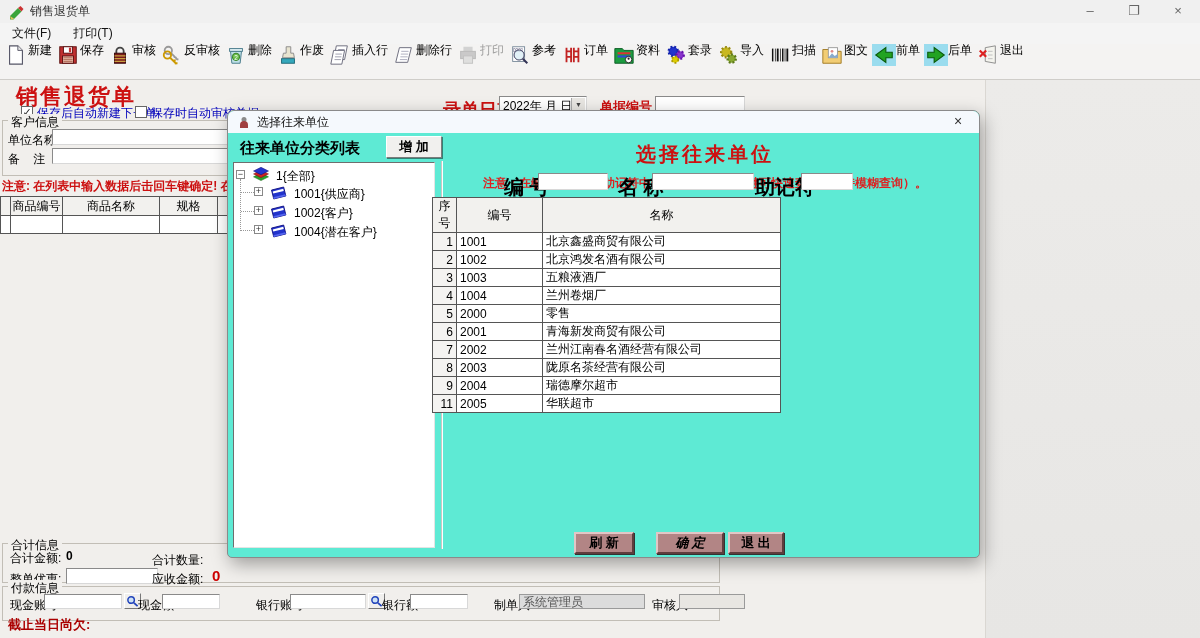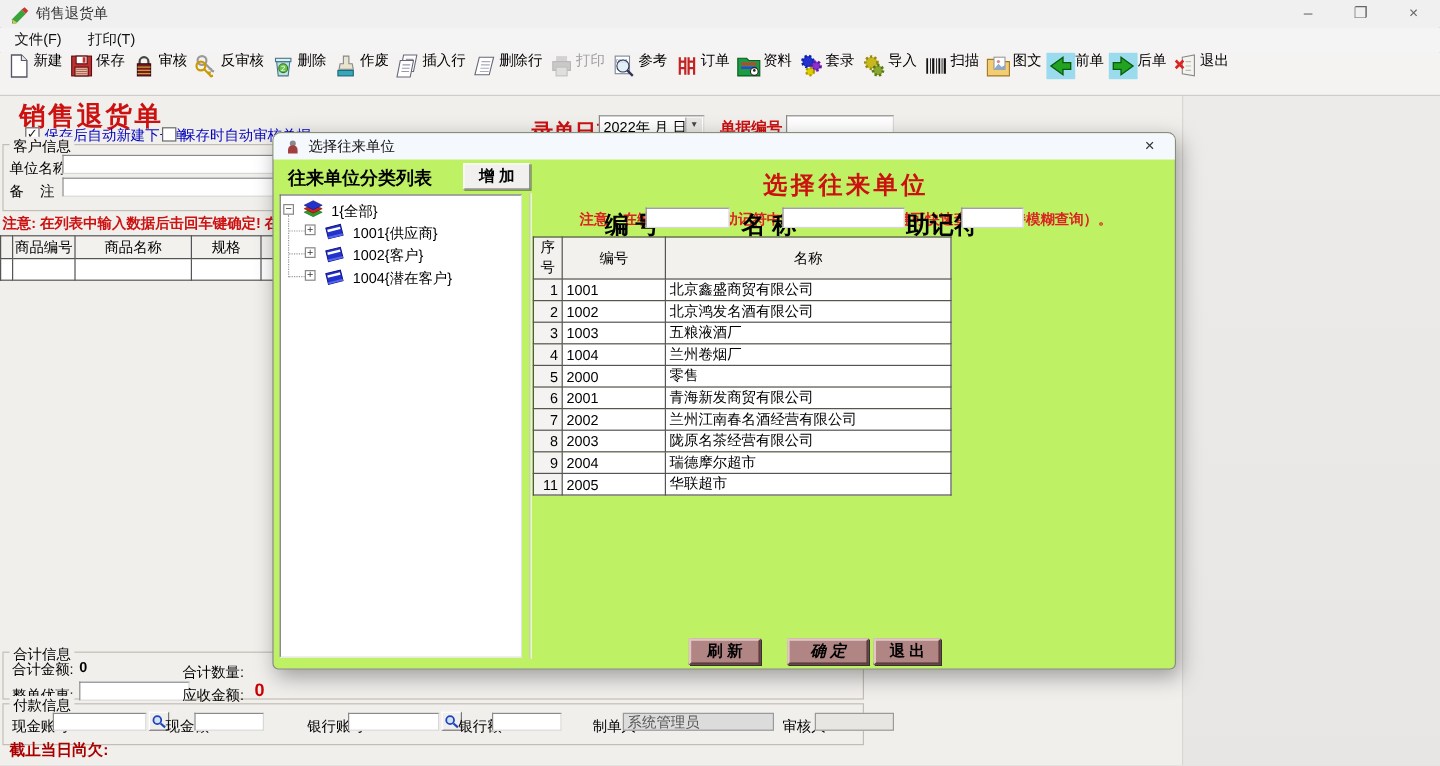--- a/index.html
+++ b/index.html
@@ -43,21 +43,21 @@
   .lookup-btn { position:absolute; width:17px; height:16px; background:#f0efed; border:1px solid; border-color:#fff #777 #777 #fff; }
   .lookup-btn svg { width:13px; height:13px; margin:1px; display:block; }
 
   
   .pgrid { position:absolute; left:0; top:116px; border-collapse:collapse; }
   .pgrid th, .pgrid td { border:1px solid #555; font-size:12px; font-weight:normal; background:#fff; }
   .pgrid th { background:#f2f1ee; height:19px; text-align:center; }
   .pgrid td { height:18px; }
 
   
-  .dialog { position:absolute; left:227px; top:30px; width:753px; height:448px; background:#bef264;
+  .dialog { position:absolute; left:227px; top:30px; width:753px; height:448px; background:#5eead4;
             border:1px solid #8a8a8a; border-radius:7px 7px 5px 5px; box-shadow:3px 6px 18px rgba(0,0,0,.35); }
   .dlg-titlebar { position:relative; height:22px; background:#f5f9fd; border-radius:6px 6px 0 0; display:flex; align-items:center; }
   .dlg-icon { width:14px; height:14px; margin:0 6px 0 9px; }
   .dlg-title { font-size:12px; color:#111; }
   .dlg-close { position:absolute; right:8px; top:1px; width:26px; height:19px; text-align:center; line-height:19px; font-size:14px; color:#333; }
   .dlg-body { position:absolute; left:0; top:22px; right:0; bottom:0; }
   .tree-header { position:absolute; left:12px; top:6px; font-size:15px; font-weight:bold; color:#000; }
   .btn3d { position:absolute; background:#f1f0ee; border:1px solid; border-color:#fff #7b7b7b #7b7b7b #fff;
            box-shadow:1px 1px 0 rgba(0,0,0,.45); font-size:13px; font-weight:bold; color:#000; text-align:center; }
   .tree-panel { position:absolute; left:5px; top:29px; width:202px; height:386px; background:#fff;
@@ -67,21 +67,21 @@
               font-size:9px; line-height:7px; text-align:center; color:#333; }
   .dots-v { position:absolute; border-left:1px dotted #999; width:0; }
   .dots-h { position:absolute; border-top:1px dotted #999; height:0; }
   .tree-ic { position:absolute; width:20px; height:17px; }
   .tree-ic svg { width:100%; height:100%; display:block; }
   .vsep { position:absolute; left:213px; top:28px; width:2px; height:388px; border-left:1px solid #cac7c2; border-right:1px solid #fff; }
   .dlg-heading { position:absolute; left:216px; top:8px; width:522px; text-align:center;
                  font-size:20px; font-weight:bold; color:#cc1111; letter-spacing:3px; }
   .dlg-note { position:absolute; left:216px; top:42px; width:522px; text-align:center; font-size:12px; font-weight:bold; color:#dd2222; }
   .search-lbl { position:absolute; font-size:20px; font-weight:bold; color:#000; }
-  .dgrid { position:absolute; left:216px; top:64px; border-collapse:collapse; }
+  .dgrid { position:absolute; left:204px; top:64px; border-collapse:collapse; }
   .dgrid th, .dgrid td { border:1px solid #555; font-size:12px; font-weight:normal; }
   .dgrid th { background:#f2f1ee; height:18px; text-align:center; }
   .dgrid td { height:17.5px; background:#fff; padding:0 3px; }
   .dgrid td.num { text-align:right; background:#f4f3f1; }
   .rose-btn { position:absolute; height:22px; background:#b28585; border:2px solid; border-color:#e2c6c6 #5f3d3d #5f3d3d #e2c6c6;
               box-shadow:1px 1px 0 #333; font-size:13px; font-weight:bold; color:#000; text-align:center; line-height:17px; }
 </style>
 </head>
 <body>
 

